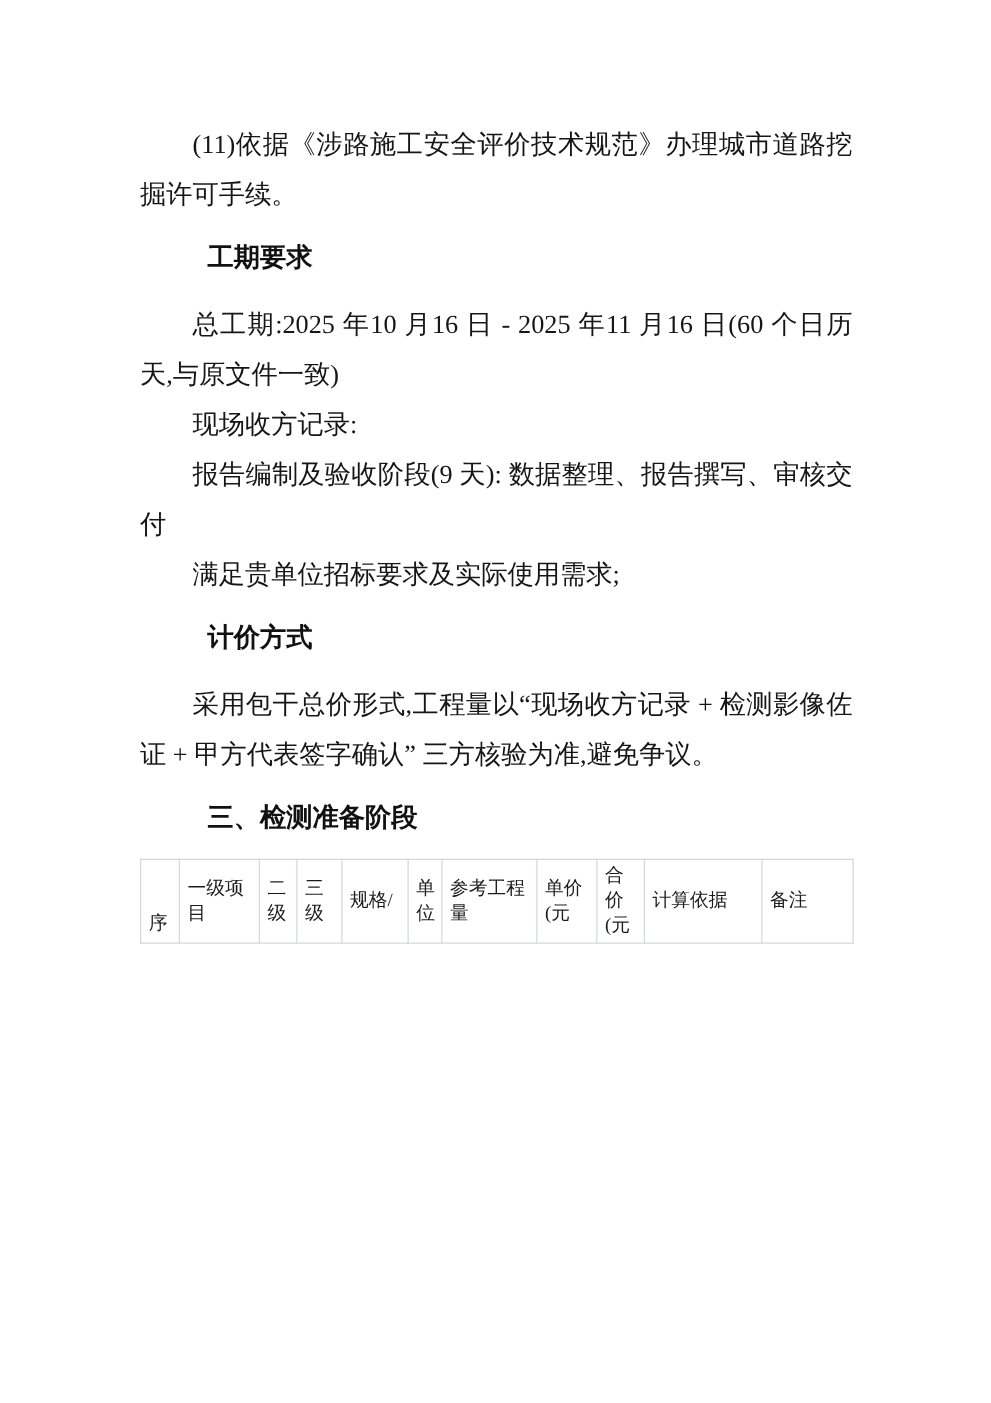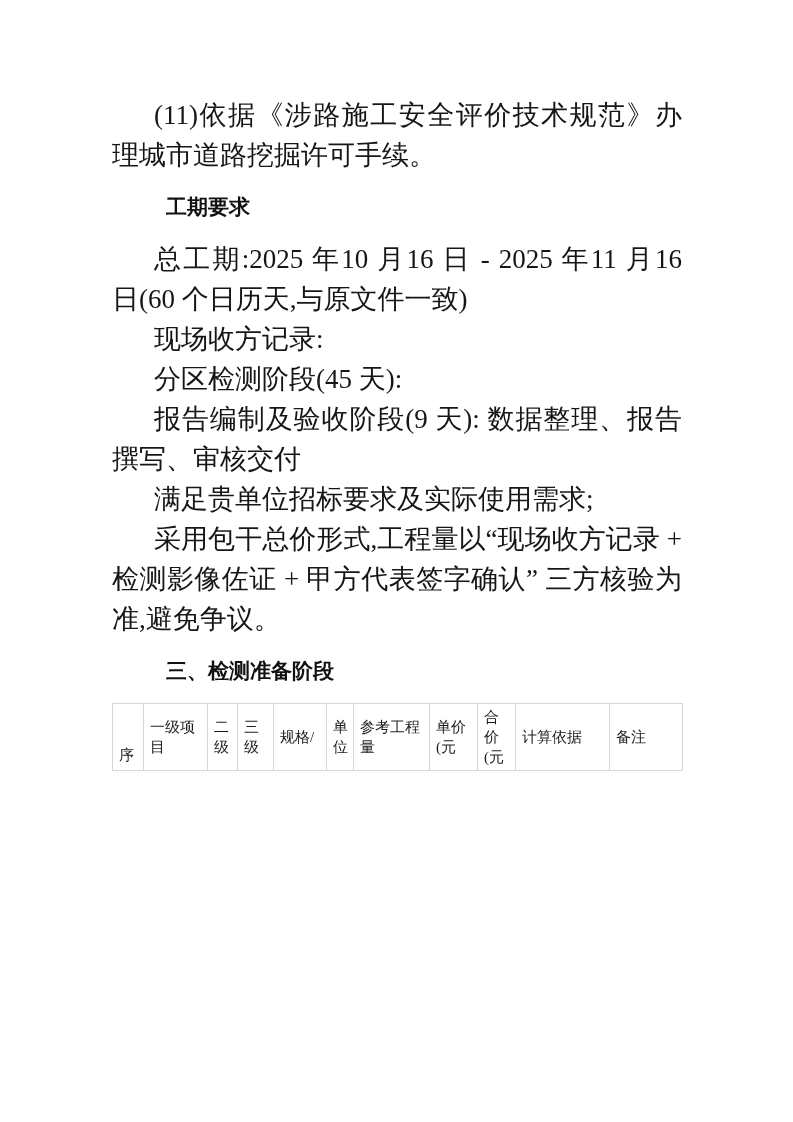--- a/index.html
+++ b/index.html
@@ -16,21 +16,21 @@
     overflow: hidden;
     color: #161616;
   }
   .content {
     position: absolute;
     left: 112px; top: 95px;
     width: 570px;
   }
   .para {
     margin: 0;
-    font-size: 27px;
+    font-size: 21px;
     line-height: 40px;
     text-align: justify;
     text-indent: 42px;
     font-family: "Liberation Serif", "DejaVu Serif", serif;
     color: #161616;
   }
   .heading {
     margin: 12px;
     font-size: 21px;
     line-height: 40px;
@@ -66,23 +66,23 @@
 </head>
 <body>
 
 <div class="page">
   <div class="content">
 
     <p class="para">(11)依据《涉路施工安全评价技术规范》办理城市道路挖掘许可手续。</p>
     <p class="heading">工期要求</p>
     <p class="para">总工期:2025 年10 月16 日 - 2025 年11 月16 日(60 个日历天,与原文件一致)</p>
     <p class="para">现场收方记录:</p>
-    <p class="para">分区检测阶段(45 天):</p>
     <p class="para">报告编制及验收阶段(9 天): 数据整理、报告撰写、审核交付</p>
     <p class="para">满足贵单位招标要求及实际使用需求;</p>
+    <p class="heading">计价方式</p>
     <p class="para">采用包干总价形式,工程量以“现场收方记录 + 检测影像佐证 + 甲方代表签字确认” 三方核验为准,避免争议。</p>
     <p class="heading">三、检测准备阶段</p>
 
     <table class="budget">
       <colgroup>
         <col style="width:31px">
           <col style="width:64px">
           <col style="width:30px">
           <col style="width:36px">
         <col style="width:53px">

